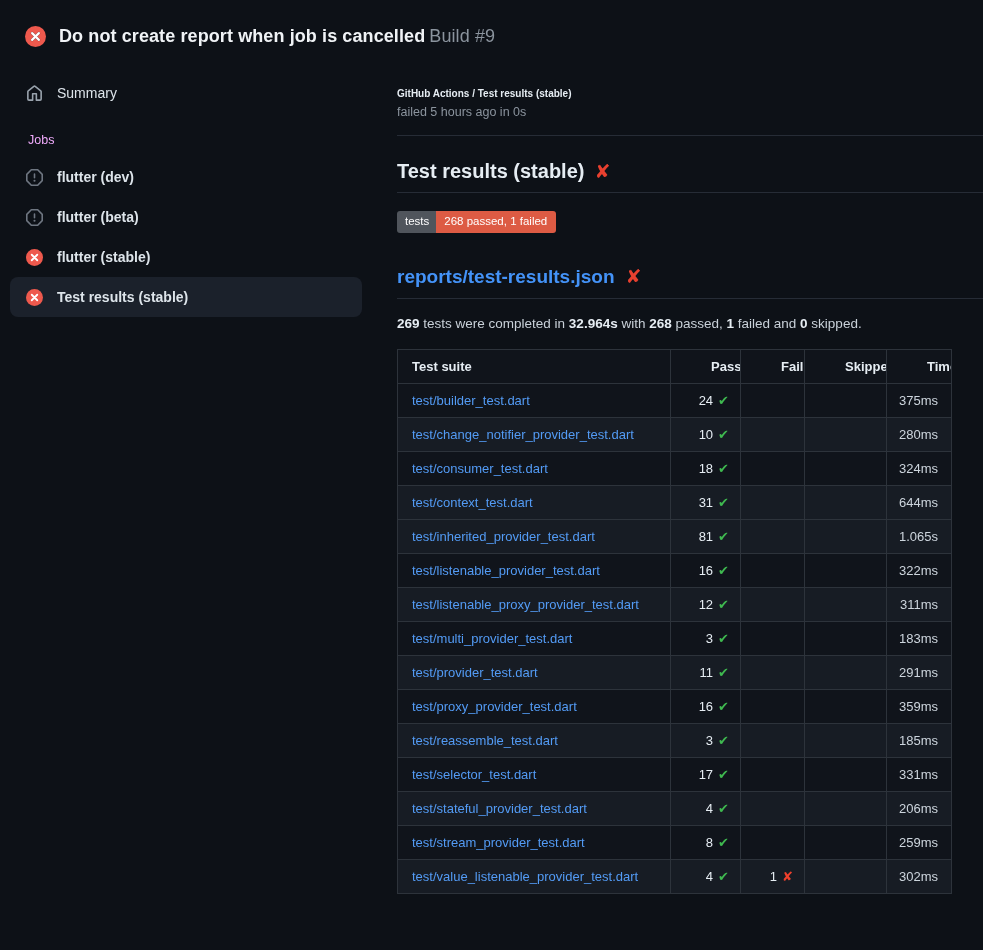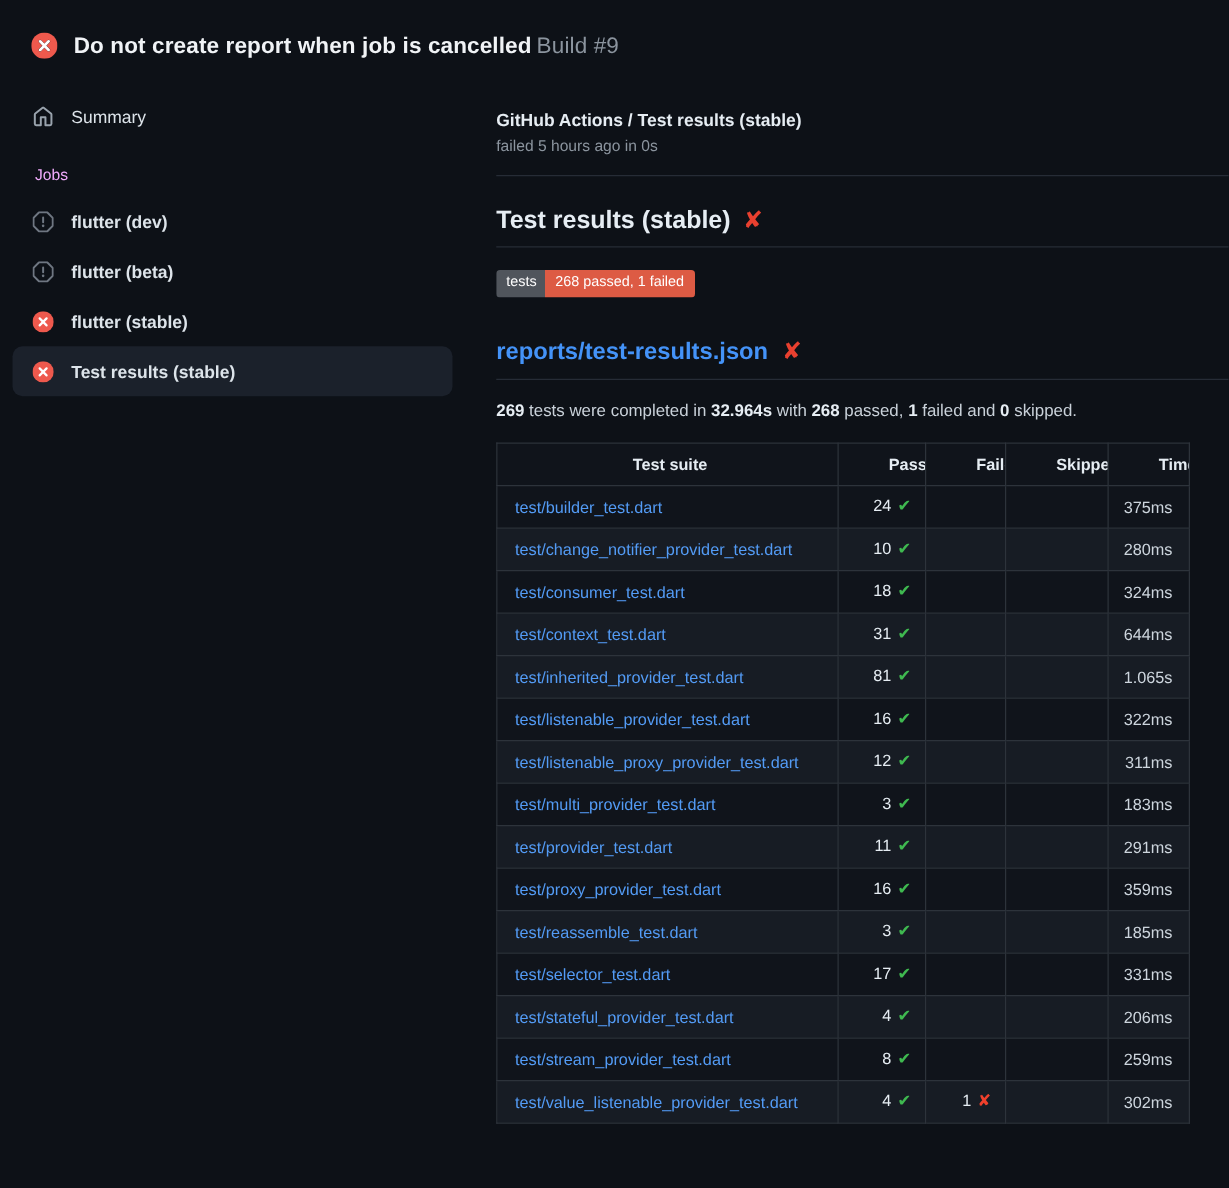--- a/index.html
+++ b/index.html
@@ -33,21 +33,21 @@
     cursor:pointer;
   }
   .side-item .ic { width:17px; height:17px; display:inline-flex; flex:0 0 auto; }
   .side-item.summary { font-weight:400; }
   .side-item.job { font-weight:600; margin-top:0; }
   .side-item.selected { background:#1b212b; font-weight:700; }
   .jobs-label { color:#f0abfc; font-size:12.5px; margin:20px 0 10px 18px; }
 
   
   .main { flex:1 1 auto; padding-left:35px; padding-top:32px; }
-  .breadcrumb { font-size:14px; font-weight:700; color:#e6edf3; }
+  .breadcrumb { font-size:10px; font-weight:700; color:#e6edf3; }
   .run-status { font-size:12.5px; color:#8b949e; margin-top:6px; }
   .rule { border:none; border-top:1px solid #262c36; margin-top:16px; }
 
   .section-h {
     margin-top:24px; font-size:20px; font-weight:600; color:#e6edf3;
     padding-bottom:9px; border-bottom:1px solid #262c36;
     display:flex; align-items:center; gap:10px;
   }
   .cross-lg {
     color:#e8402f; font-weight:700; font-size:19px; line-height:1;
@@ -74,21 +74,21 @@
   
   table.results {
     margin-top:18px; border-collapse:collapse; width:554px;
     font-size:13px; table-layout:fixed;
   }
   .results th, .results td {
     border:1px solid #2d333b; height:34px; padding:0 10px;
     overflow:hidden; white-space:nowrap;
   }
   .results th { font-weight:700; color:#e6edf3; background:#10141b;padding-left:40px; }
-  .results th.suite { text-align:center; padding-left:14px; }
+  .results th.suite { text-align:left; padding-left:14px; }
   .results th.ctr { text-align:center; }
   .results th.time { text-align:right; padding-right:13px; }
   .results td.suite { text-align:left; padding-left:14px; }
   .results td.num { text-align:right; padding-right:11px; color:#e6edf3; }
   .results td.time { text-align:right; padding-right:13px; color:#cdd5dd; }
   .results tr.odd td { background:#10141b; }
   .results tr.even td { background:#171c24; }
   .results a.suite-link { color:#539bf5; text-decoration:none; cursor:pointer; }
   .ok { color:#3fb950; font-weight:700; margin-left:5px; font-family:"DejaVu Sans", sans-serif; }
   .bad { color:#f0402c; font-weight:700; margin-left:5px; font-family:"DejaVu Sans", sans-serif; }

